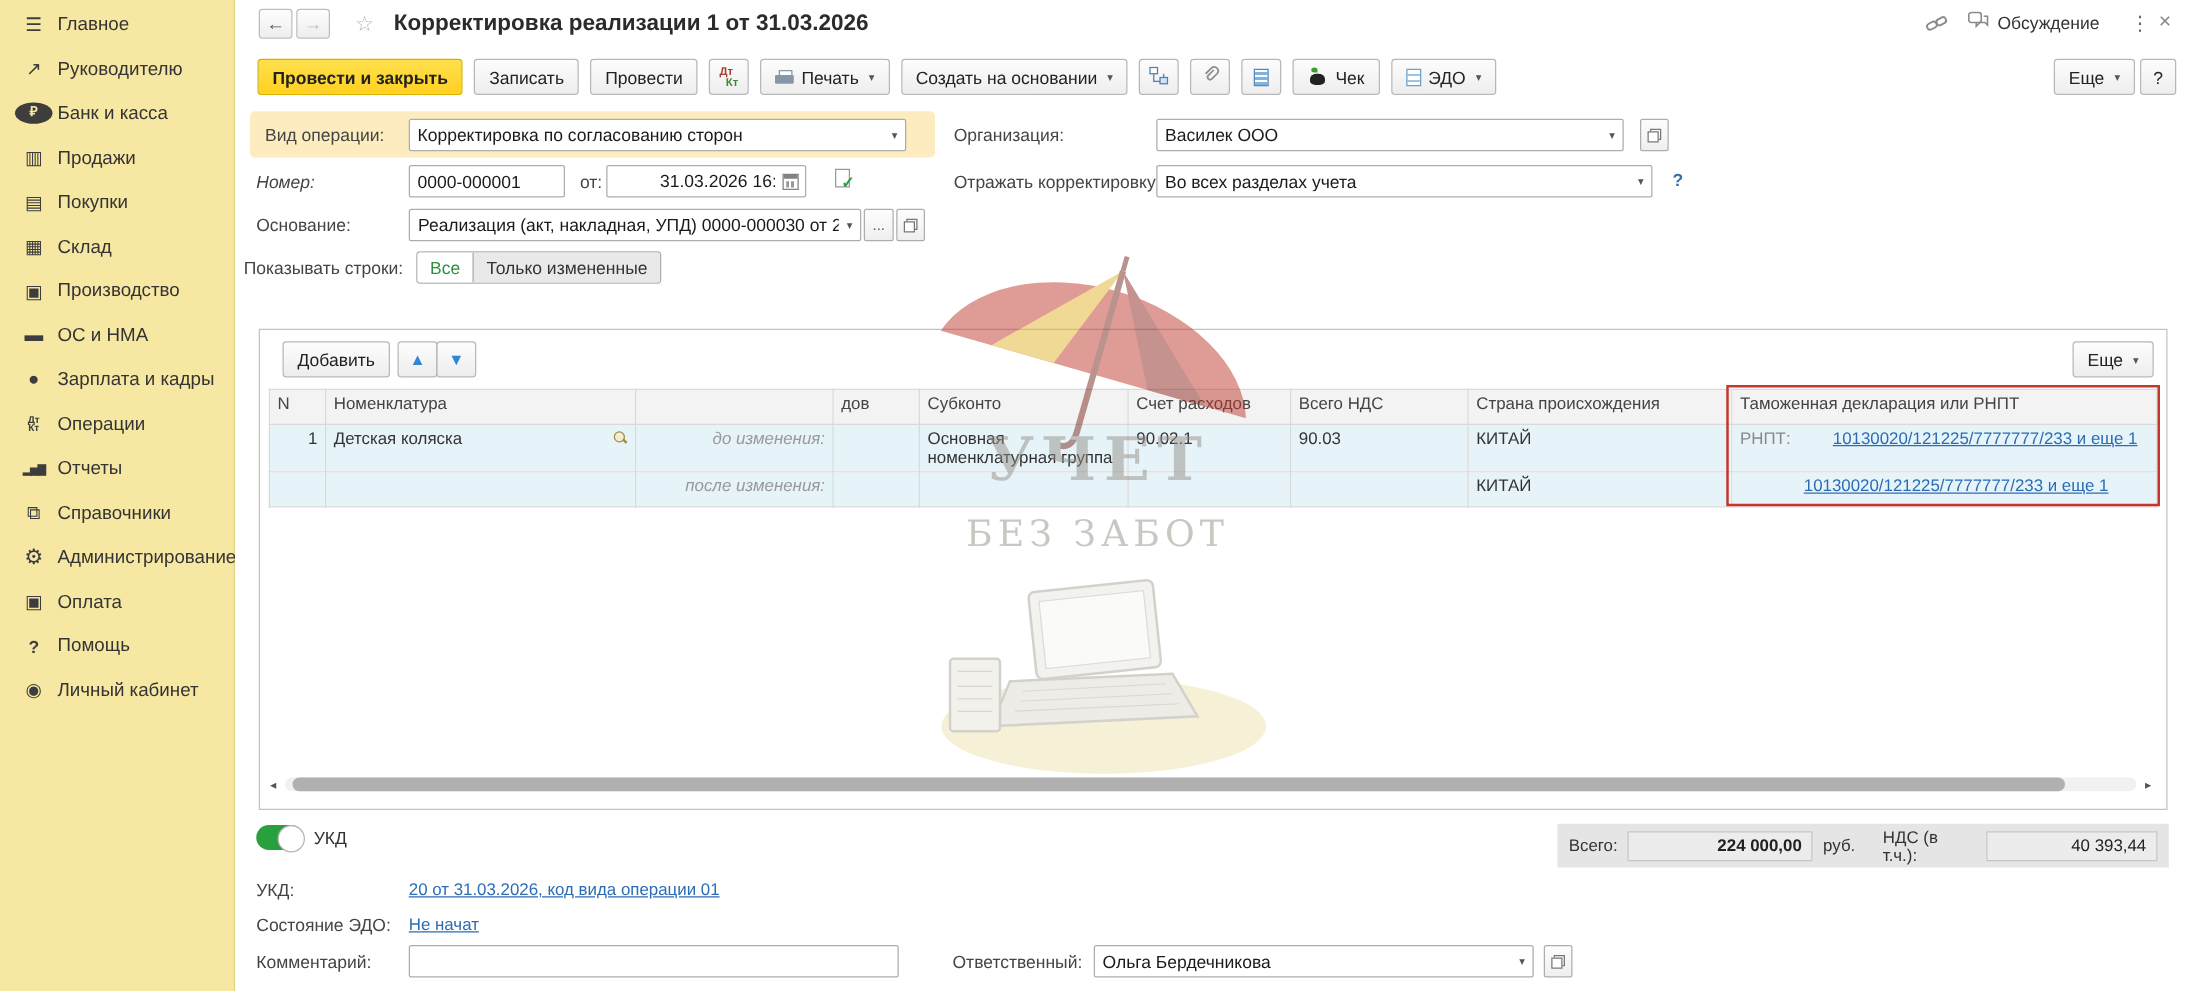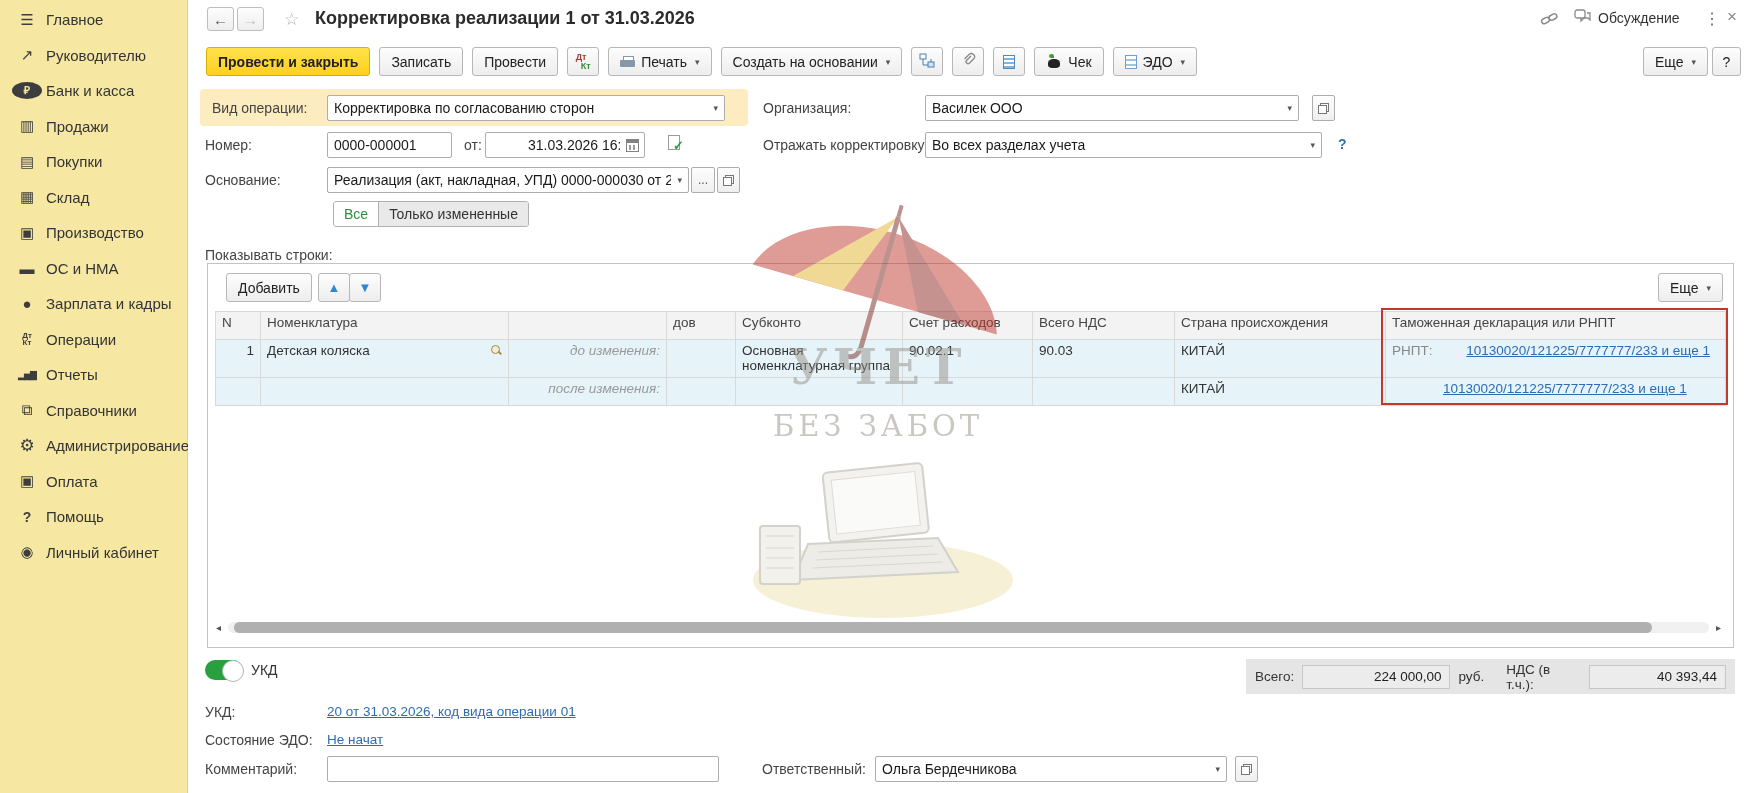--- a/index.html
+++ b/index.html
@@ -301,21 +301,21 @@
     </div>
     <div class="abs lbl" style="left:575px; top:100px;">Организация:</div>
     <div class="field" style="left:737px; top:95px; width:374px;">
       <input value="Василек ООО" style="">
       <span class="dd">▾</span>
     </div>
     <div class="sq-btn" style="left:1124px; top:95px; width:23px;">
         <span class="icn-open"></span>
       </div>
 
-    <div class="abs lbl" style="left:17px; top:137px;">Номер:</div>
+    <div class="abs lbl" style="left:17px; top:137px;font-style:italic;">Номер:</div>
     <div class="field" style="left:139px; top:132px; width:125px;">
       <input value="0000-000001" style="">
     </div>
     <div class="abs lbl" style="left:276px; top:137px;">от:</div>
     <div class="field" style="left:297px; top:132px; width:160px;padding-left:36px;">
       <input style="padding-right: 24px;" value="31.03.2026 16:00:00">
       <span class="icn-cal"></span>
     </div>
     <div class="abs icn-greendoc" style="left:479px; top:135px;"></div>
     <div class="abs lbl" style="left:575px; top:137px;">Отражать корректировку:</div>
@@ -328,21 +328,21 @@
     <div class="abs lbl" style="left:17px; top:172px;">Основание:</div>
     <div class="field" style="left:139px; top:167px; width:362px;">
       <input value="Реализация (акт, накладная, УПД) 0000-000030 от 25.0" style="">
       <span class="dd">▾</span>
     </div>
     <div class="sq-btn" style="left:503px; top:167px; width:24px;">...</div>
     <div class="sq-btn" style="left:529px; top:167px; width:23px;">
         <span class="icn-open"></span>
       </div>
 
-    <div class="abs lbl" style="left:17px; top:206px;margin-top:41px;">Показывать строки:</div>
+    <div class="abs lbl" style="left:7px; top:206px;">Показывать строки:</div>
     <div class="seg" style="left:145px; top:201px;">
       <div class="seg-opt seg-all">Все</div>
       <div class="seg-opt seg-changed">Только измененные</div>
     </div>
 
 
     <div class="wmark">
       <svg width="310" height="178" viewBox="0 0 310 178">
         <g transform="rotate(16 155 90)">
           <path d="M28 102 A130 88 0 0 1 282 102 Z" fill="#c0392f"></path>
@@ -444,21 +444,21 @@
           </div>
         <span class="hs-arrow" style="text-align:right;">▸</span>
       </div>
     </div>
 
     <div class="toggle" style="left:17px; top:660px;"></div>
     <div class="abs lbl" style="left:63px; top:662px; color:#333;">УКД</div>
 
     <div class="totals">
       <span>Всего:</span>
-      <span class="tot-box" style="width:150px; margin-left:8px;">224 000,00</span>
+      <span class="tot-box" style="width:150px; margin-left:8px;font-weight:bold;">224 000,00</span>
       <span style="margin-left:8px;">руб.</span>
       <span style="margin-left:22px;">НДС (в т.ч.):</span>
       <span class="tot-box" style="width:139px; margin-left:8px;">40 393,44</span>
     </div>
 
     <div class="abs lbl" style="left:17px; top:704px;">УКД:</div>
     <a class="abs lnk" style="left:139px; top:704px;">20 от 31.03.2026, код вида операции 01</a>
 
     <div class="abs lbl" style="left:17px; top:732px;">Состояние ЭДО:</div>
     <a class="abs lnk" style="left:139px; top:732px;">Не начат</a>

